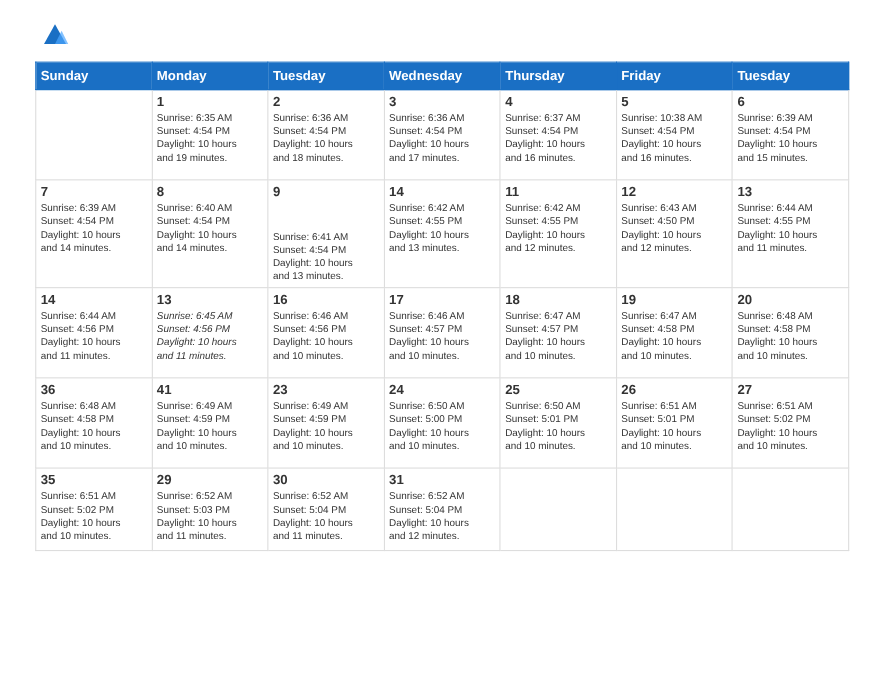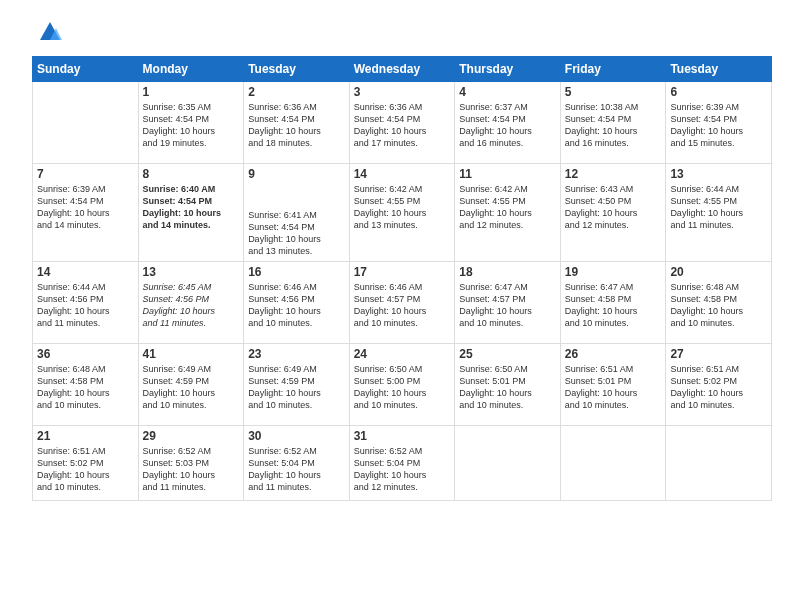--- a/index.html
+++ b/index.html
@@ -184,21 +184,21 @@
         <tr class="week-row">
           <td>
             <span class="day-number">7</span>
             <div class="day-info" style="white-space: pre-line;">Sunrise: 6:39 AM
 Sunset: 4:54 PM
 Daylight: 10 hours
 and 14 minutes.</div>
           </td>
           <td>
             <span class="day-number">8</span>
-            <div class="day-info" style="white-space: pre-line; font-weight: bold;">Sunrise: 6:40 AM
+            <div class="day-info" style="white-space: pre-line;">Sunrise: 6:40 AM
 Sunset: 4:54 PM
 Daylight: 10 hours
 and 14 minutes.</div>
           </td>
           <td>
             <span class="day-number">9</span>
             <div class="day-info" style="white-space: pre-line; margin-top: 28px;">Sunrise: 6:41 AM
 Sunset: 4:54 PM
 Daylight: 10 hours
 and 13 minutes.</div>
@@ -329,21 +329,21 @@
           <td>
             <span class="day-number">27</span>
             <div class="day-info" style="white-space: pre-line;">Sunrise: 6:51 AM
 Sunset: 5:02 PM
 Daylight: 10 hours
 and 10 minutes.</div>
           </td>
         </tr>
         <tr class="last-row">
           <td>
-            <span class="day-number">21</span>
+            <span class="day-number">35</span>
             <div class="day-info" style="white-space: pre-line;">Sunrise: 6:51 AM
 Sunset: 5:02 PM
 Daylight: 10 hours
 and 10 minutes.</div>
           </td>
           <td>
             <span class="day-number">29</span>
             <div class="day-info" style="white-space: pre-line;">Sunrise: 6:52 AM
 Sunset: 5:03 PM
 Daylight: 10 hours

